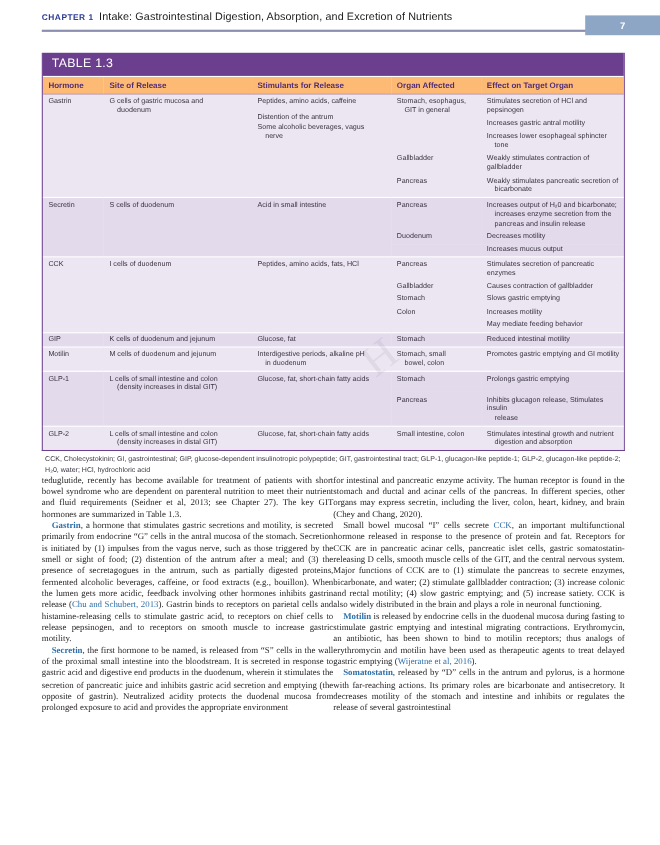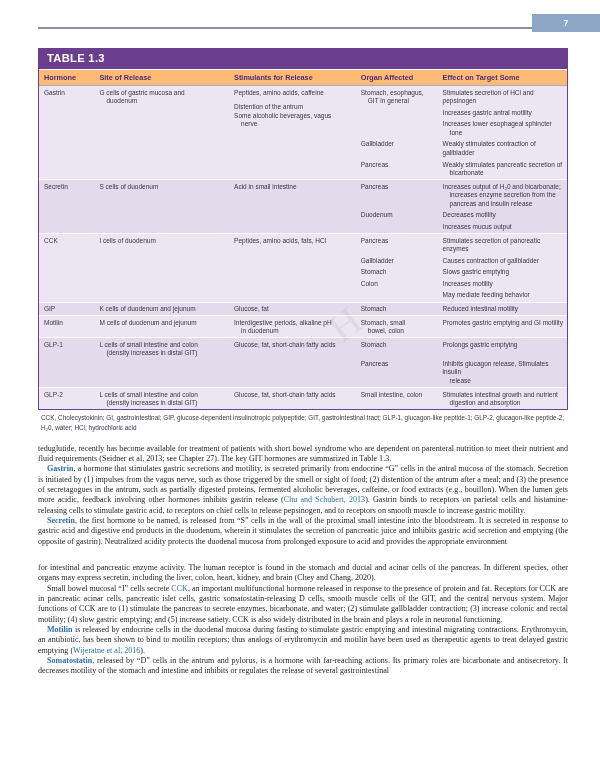--- a/index.html
+++ b/index.html
@@ -78,21 +78,21 @@
     color: #ffffff;
     font-family: "Liberation Sans", sans-serif;
     padding: 4px 8px 5px 8px;
     display: flex;
     align-items: baseline;
     gap: 7px;
     border-bottom: 1.6px solid #ffffff;
   }
   .table-num {
     font-size: 11.2px;
-    font-weight: bold;
+    font-weight: normal;
     letter-spacing: 0.3px;
   }
   .table-name {
     font-size: 11.2px;
     font-weight: bold;
   }
 
   table.hormones {
     width: 100%;
     border-collapse: collapse;
@@ -130,26 +130,24 @@
   .table-foot {
     margin: 3px 32px 0 41px;
     font-family: "Liberation Sans", sans-serif;
     font-size: 6.4px;
     line-height: 1.45;
     color: #3d3744;
   }
 
   
   .columns {
-    margin: 12px 32px 0 38px;
+    margin: 0 32px 0 38px;
     display: flex;
-    gap: 16px;
     font-size: 8.05px;
     line-height: 1.285;
-    flex-direction: column;
   }
   .col { flex: 1 1 0; }
   .col p {
     margin: 0;
     text-align: justify;
     text-justify: inter-word;
     hyphens: auto;
   }
   .col p + p { text-indent: 9px; }
   .run-in {
@@ -170,20 +168,23 @@
     pointer-events: none;
     letter-spacing: 3px;
     user-select: none;
   }
 </style>
 </head>
 <body>
 
 <div class="page-header">
   <div class="header-rule"></div>
+  <div class="header-text">
+    <span class="chapter-label">CHAPTER 1</span><span class="header-title">Intake: Gastrointestinal Digestion, Absorption, and Excretion of Nutrients</span>
+  </div>
   <div class="folio-box">
     <span>7</span>
   </div>
 </div>
 
 <div class="table-wrap">
 
   <div class="table-title-bar">
     <span class="table-num">TABLE 1.3</span>
   </div>
@@ -195,21 +196,21 @@
         <col class="col-3">
         <col class="col-4">
         <col class="col-5">
     </colgroup>
     <thead>
       <tr>
         <th>Hormone</th>
         <th>Site of Release</th>
         <th>Stimulants for Release</th>
         <th>Organ Affected</th>
-        <th>Effect on Target Some</th>
+        <th>Effect on Target Organ</th>
       </tr>
     </thead>
 
     <tbody class="band-b">
       <tr class="row-start">
         <td rowspan="5">Gastrin</td>
         <td rowspan="5">
           <span>G cells of gastric mucosa and</span>
           <span class="ind">duodenum</span>
         </td>

